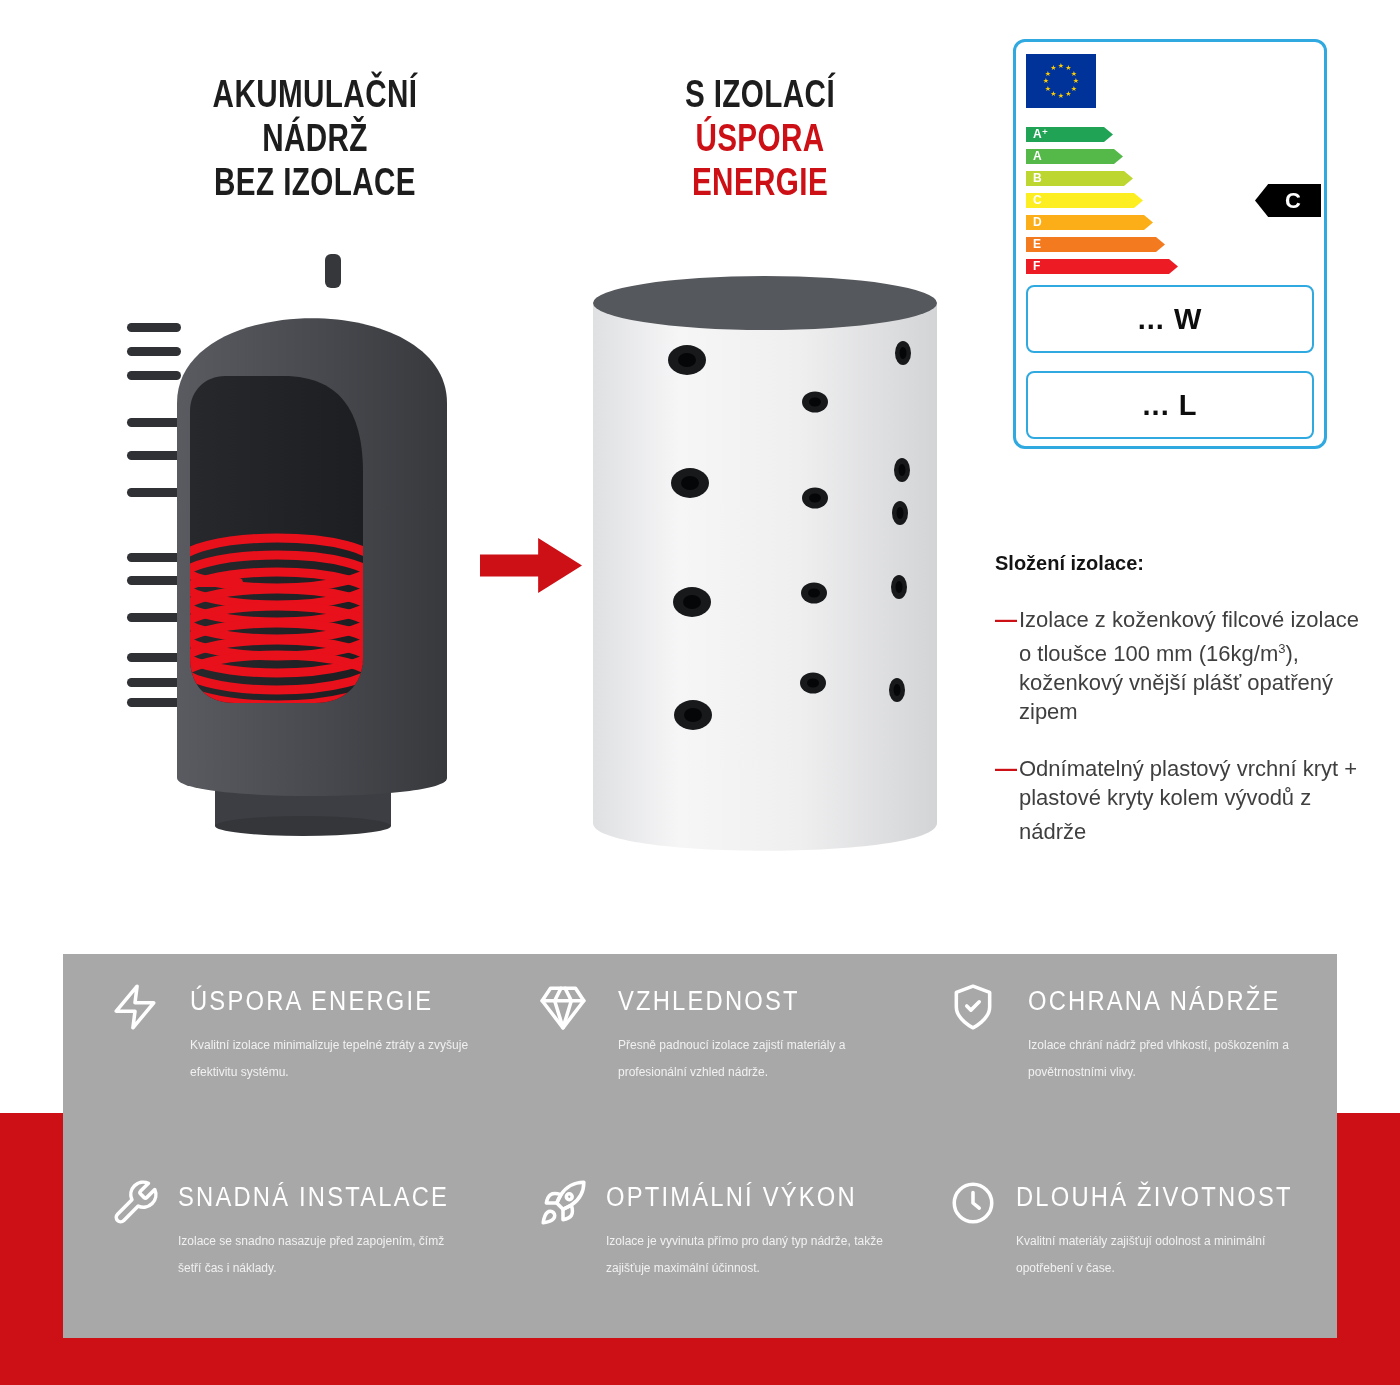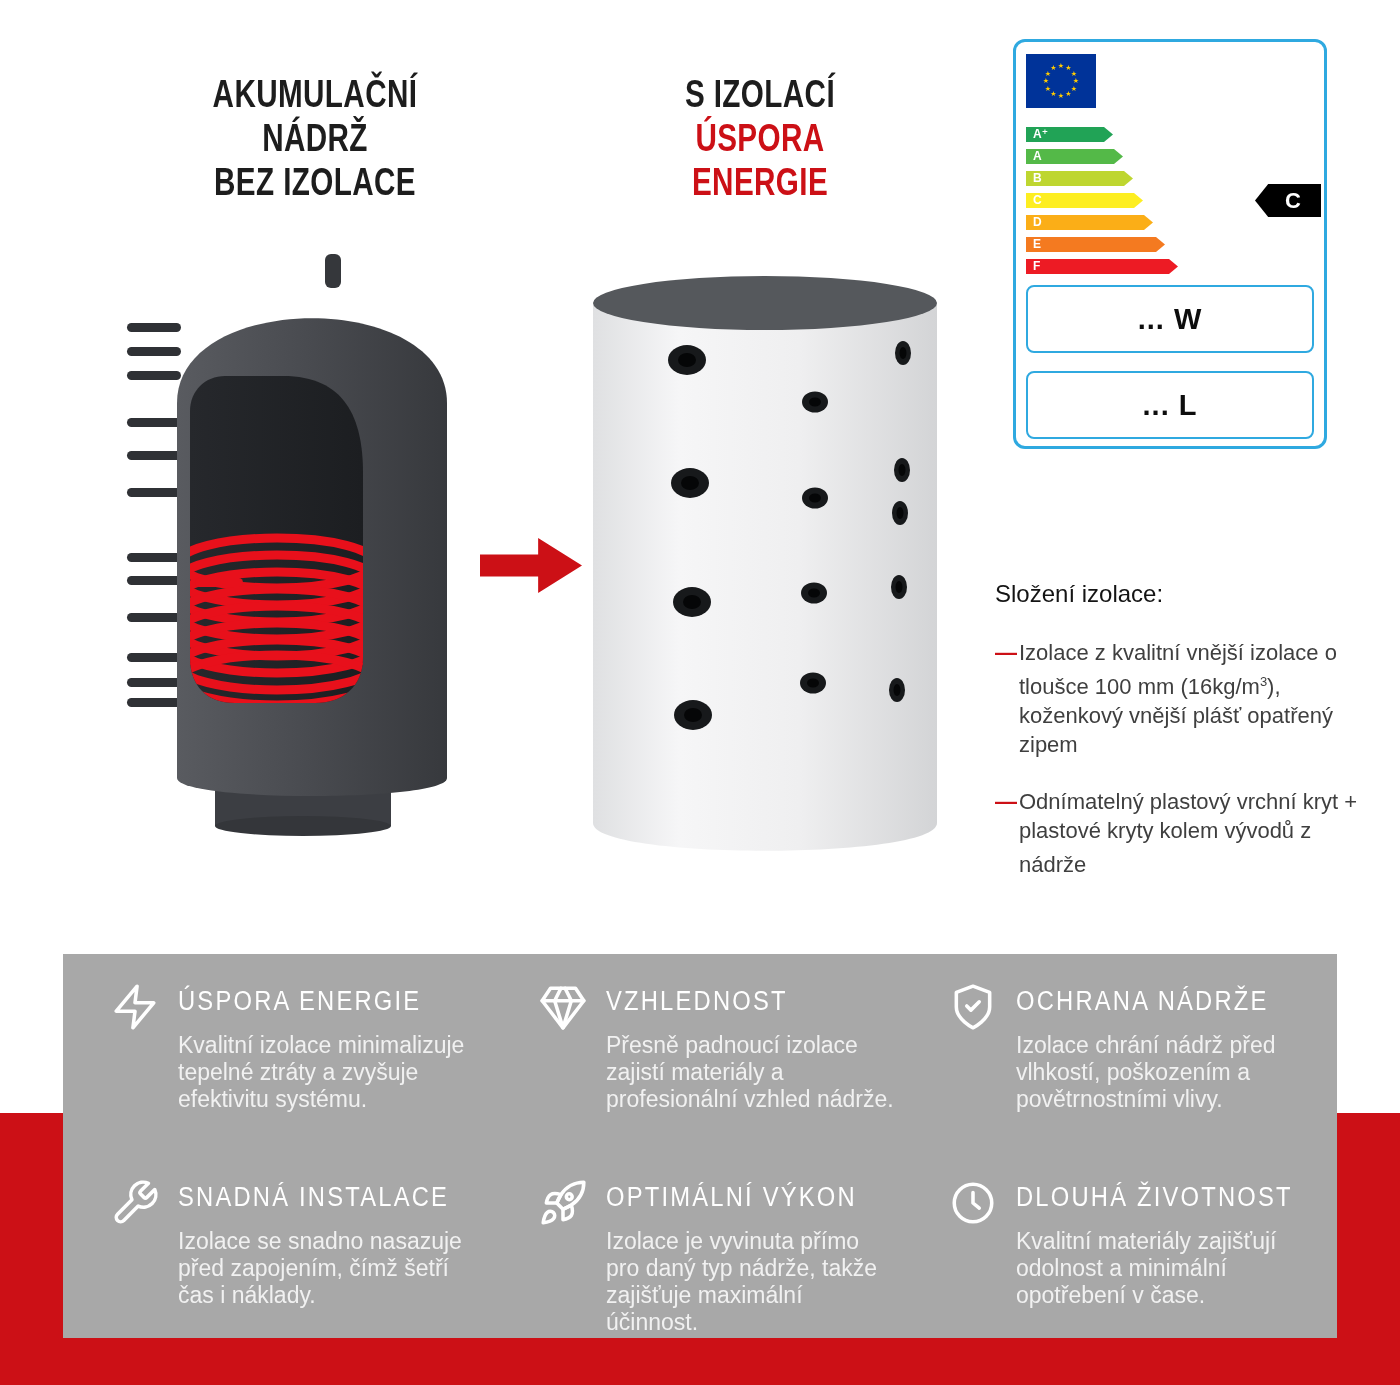--- a/index.html
+++ b/index.html
@@ -51,34 +51,34 @@
      clip-path:polygon(0 50%,20% 0,100% 0,100% 100%,20% 100%);
      display:flex;align-items:center;justify-content:center;padding-left:10px;
      color:#fff;font-size:22px;font-weight:700;}
   .value-box{position:absolute;left:10px;width:288px;height:68px;border:2px solid var(--label-blue);border-radius:8px;
      display:flex;align-items:center;justify-content:center;font-size:29px;font-weight:700;color:#0d0d0d;letter-spacing:1px;}
   .value-box.watt{top:243px;}
   .value-box.liter{top:329px;}
 
   
   .insulation{position:absolute;left:995px;top:552px;width:368px;color:#3f3f3f;}
-  .insulation h3{font-size:24px;font-weight:400;color:#141414;margin-bottom:30px;margin-top:28px;}
+  .insulation h3{font-size:20px;font-weight:700;color:#141414;margin-bottom:30px;}
   .bullet{display:flex;font-size:22px;line-height:29px;margin-bottom:28px;}
   .bullet .dash{color:var(--accent);font-weight:700;flex:0 0 24px;}
   .bullet sup{font-size:13px;}
 
   
   .red-band{position:absolute;left:0;top:1113px;width:1400px;height:272px;background:var(--accent);}
   .features-panel{position:absolute;left:63px;top:954px;width:1274px;height:384px;background:var(--panel);}
   .feature{position:absolute;display:flex;width:400px;}
   .feature .ficon{flex:0 0 50px;margin-right:18px;margin-top:-4px;}
   .feature .ficon svg{width:50px;height:50px;stroke:#fff;fill:none;stroke-width:1.7;stroke-linecap:round;stroke-linejoin:round;}
   .ftitle{font-size:27px;letter-spacing:2.5px;color:#fff;font-weight:400;transform:scaleX(.88);transform-origin:left;white-space:nowrap;}
-  .ftext{font-size:23px;line-height:27px;color:#f1f1f1;margin-top:15px;width:290px;}
-  .f-r1{top:32px;} .f-r2{top:228px;}
+  .ftext{font-size:12px;line-height:27px;color:#f1f1f1;margin-top:15px;width:290px;}
+  .f-r1{top:32px;gap:12px;} .f-r2{top:228px;}
   .f-c1{left:47px;} .f-c2{left:475px;} .f-c3{left:885px;}
 </style>
 </head>
 <body>
 
 <div class="canvas">
 
   <div class="red-band"></div>
 
   <div class="title title-left">
@@ -256,21 +256,21 @@
       <span>C</span>
     </div>
     <div class="value-box watt">... W</div>
     <div class="value-box liter">... L</div>
   </div>
 
   <div class="insulation">
     <h3>Složení izolace:</h3>
     <div class="bullet">
       <span class="dash">—</span>
-      <span><span>Izolace z kvalitní vnější izolace o tloušce 100 mm (16kg/m</span><sup>3</sup><span>), koženkový vnější plášť opatřený zipem</span></span>
+      <span><span>Izolace z koženkový filcové izolace o tloušce 100 mm (16kg/m</span><sup>3</sup><span>), koženkový vnější plášť opatřený zipem</span></span>
     </div>
     <div class="bullet">
       <span class="dash">—</span>
       <span><span>Odnímatelný plastový vrchní kryt + plastové kryty kolem vývodů z nádrže</span><sup></sup><span></span></span>
     </div>
   </div>
 
   <div class="features-panel">
 
     <div class="feature f-r1 f-c1">

